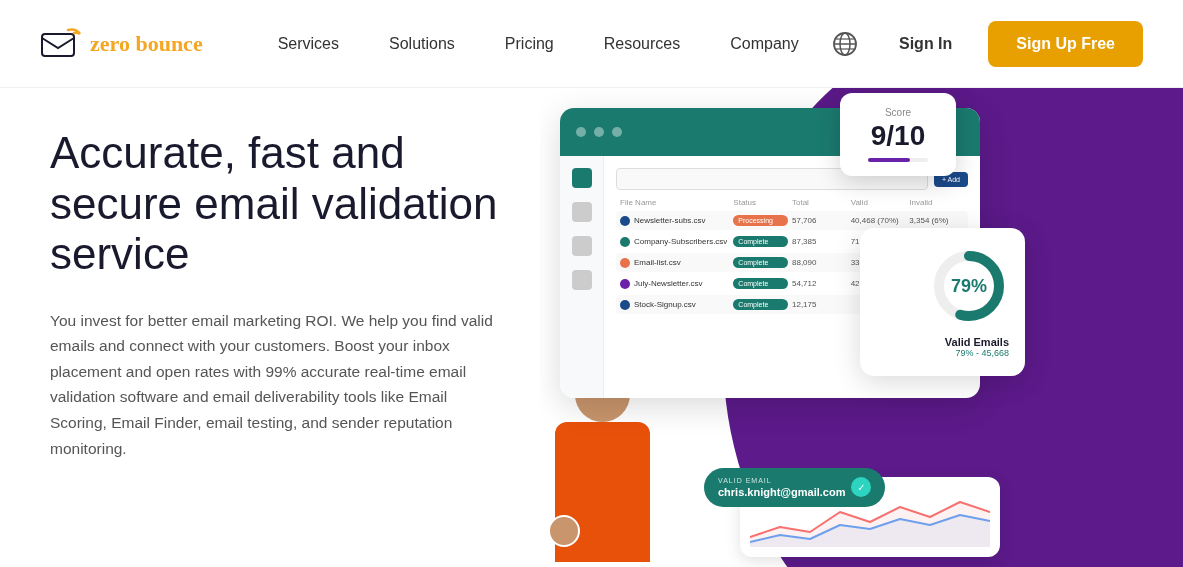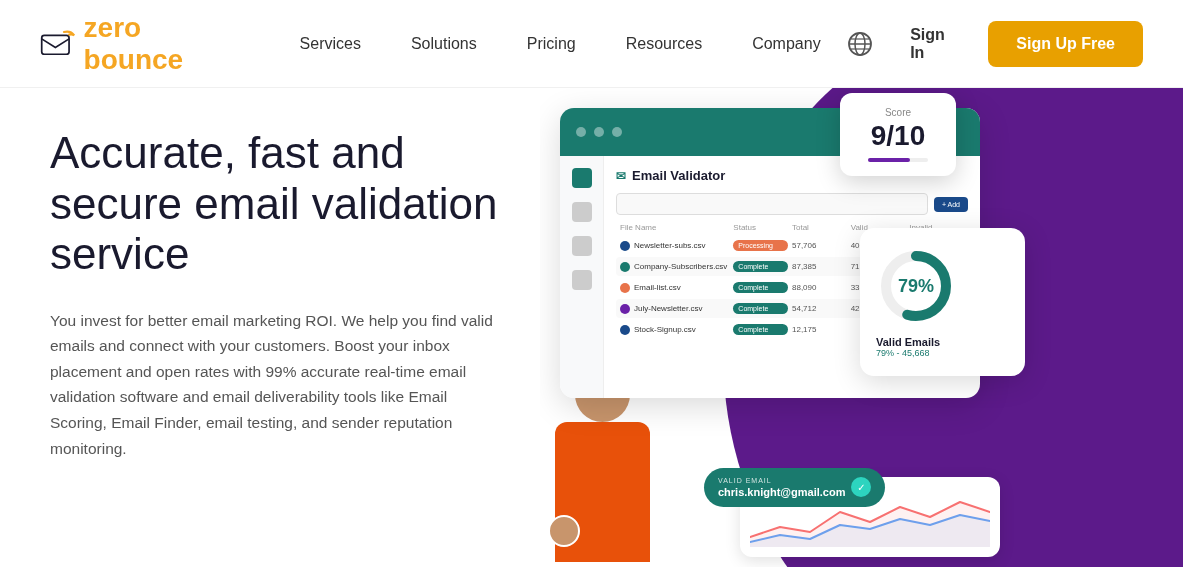--- a/index.html
+++ b/index.html
@@ -29,23 +29,24 @@
       margin-right: 50px;
     }
 
     .logo-icon {
       width: 44px;
       height: 36px;
       margin-right: 6px;
     }
 
     .logo-text {
-      font-size: 28px;
+      font-size: 22px;
       font-weight: 700;
       color: #1a1a2e;
+      font-family: Liberation Serif, serif;
     }
     .logo-text span {
       color: #f5a623;
     }
 
     nav {
       display: flex;
       align-items: center;
       gap: 0;
     }
@@ -295,21 +296,21 @@
       top: 140px;
       left: 320px;
       width: 165px;
       background: #fff;
       border-radius: 14px;
       box-shadow: 0 6px 28px rgba(0,0,0,0.15);
       padding: 18px 16px;
       z-index: 20;
       display: flex;
       flex-direction: column;
-      align-items: flex-start;
+      align-items: flex-end;
     }
 
     .donut-container {
       position: relative;
       width: 80px;
       height: 80px;
       margin-bottom: 10px;
     }
 
     .donut-percent {
@@ -468,21 +469,20 @@
         <div class="dot"></div>
       </div>
       <div class="card-content">
         <div class="card-sidebar">
           <div class="sidebar-icon active"></div>
           <div class="sidebar-icon"></div>
           <div class="sidebar-icon"></div>
           <div class="sidebar-icon"></div>
         </div>
         <div class="card-main">
-          <div class="validator-title">Email Validator</div>
 
           <div class="card-input-row">
             <div class="mini-input"></div>
             <button class="mini-btn">+ Add</button>
           </div>
 
           <div class="table-header">
             <span>File Name</span>
             <span>Status</span>
             <span>Total</span>

